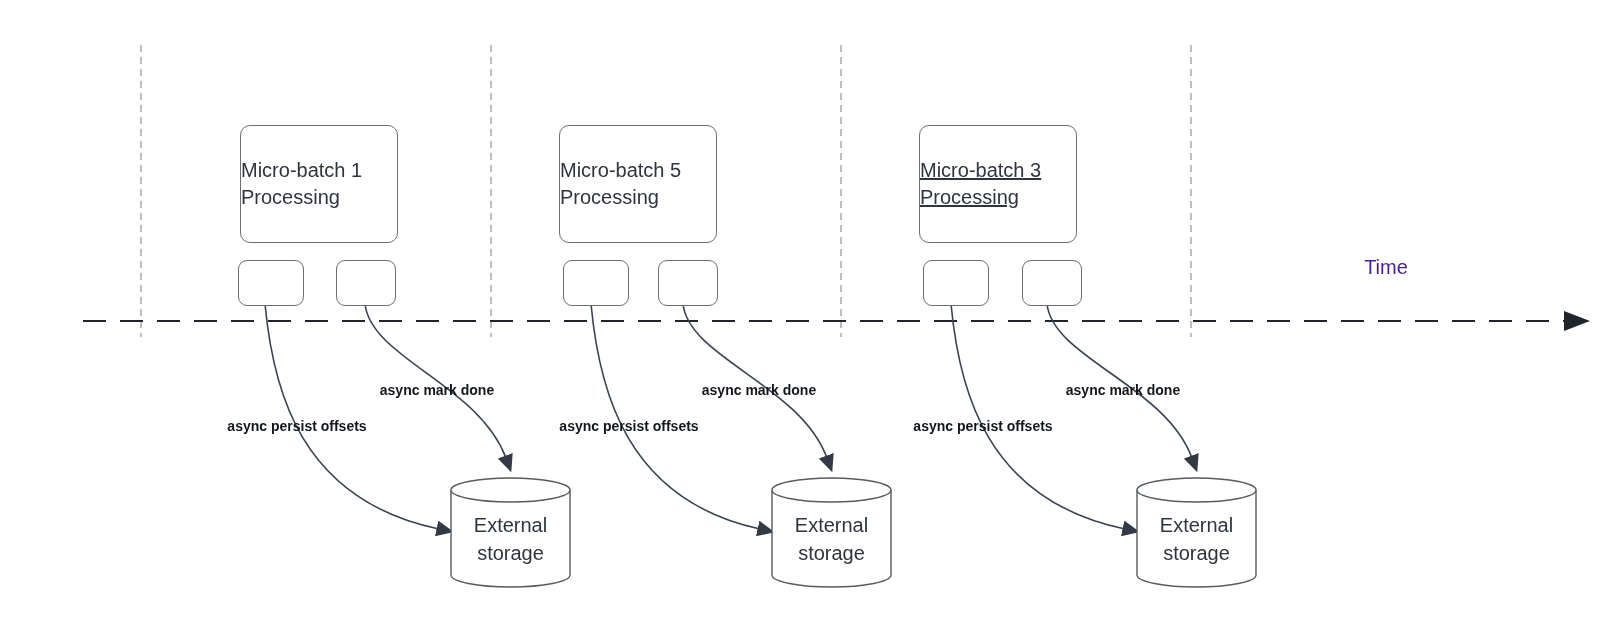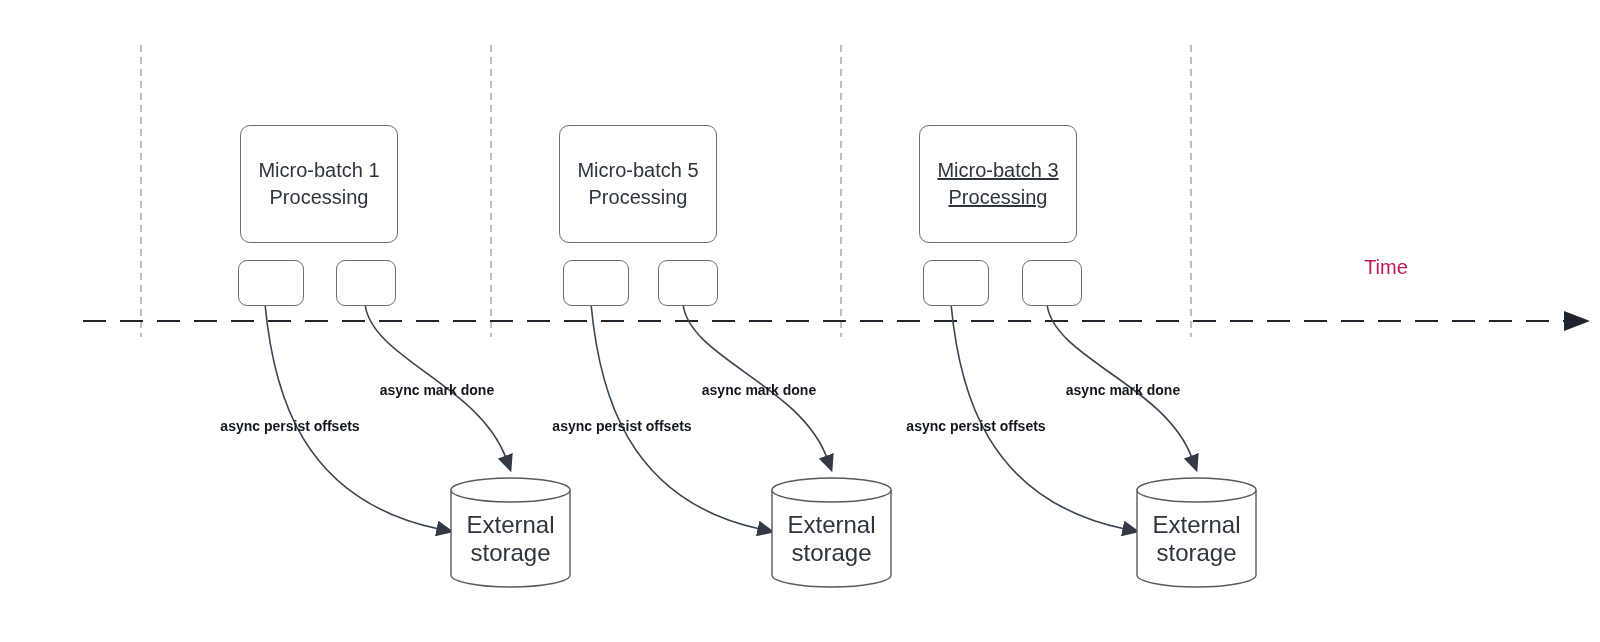--- a/index.html
+++ b/index.html
@@ -24,21 +24,21 @@
   .big-box {
     position: absolute;
     top: 125px;
     width: 156px;
     height: 116px;
     border: 1.4px solid #6a6f76;
     border-radius: 10px;
     background: #ffffff;
     display: flex;
     flex-direction: column;
-    align-items: center;
+    align-items: flex-start;
     justify-content: center;
     text-align: center;
     color: #2e353e;
     font-size: 20px;
     line-height: 27px;
   }
   .small-box {
     position: absolute;
     top: 260px;
     height: 44px;
@@ -48,39 +48,39 @@
   }
   .edge-label {
     position: absolute;
     font-size: 14px;
     font-weight: bold;
     line-height: 18px;
     color: #12161d;
     text-align: center;
     white-space: nowrap;
   }
-  .persist-label { width: 180px; top: 417px; }
+  .persist-label { width: 180px; top: 417px; margin-left: 7px; }
   .done-label    { width: 146px; top: 381px; }
   .storage-text {
     position: absolute;
     top: 511px;
     width: 119px;
     text-align: center;
     color: #2e353e;
-    font-size: 24px;
+    font-size: 20px;
     line-height: 28px;
   }
   .time-label {
     position: absolute;
     left: 1356px;
     top: 256px;
     width: 60px;
     text-align: center;
     font-size: 20px;
-    color: #be185d;
+    color: #4c1d95;
   }
 </style>
 </head>
 <body>
 
 <div class="canvas">
 
   <svg class="lines-layer" width="1600" height="642" viewBox="0 0 1600 642" xmlns="http://www.w3.org/2000/svg">
     <defs>
       <marker id="arrowSmall" viewBox="0 0 11 10" refX="1.5" refY="5" markerWidth="11" markerHeight="10" orient="auto">

